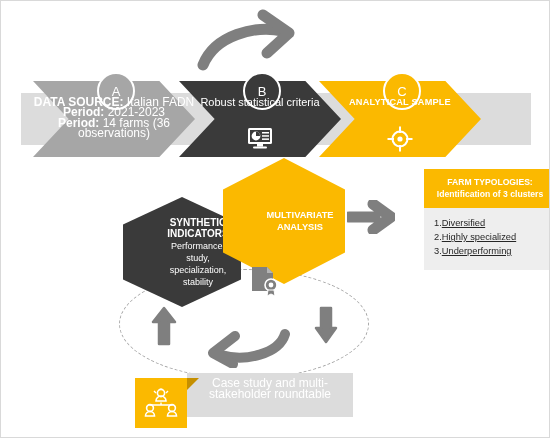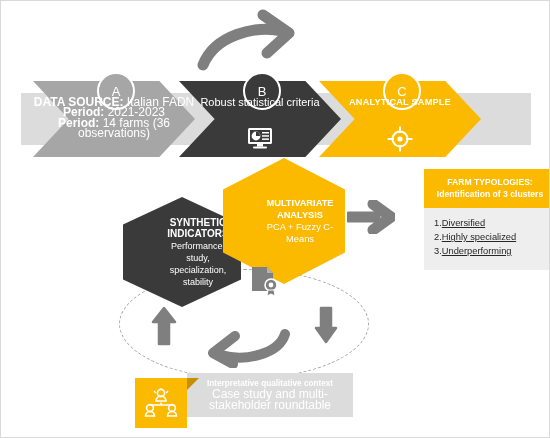--- a/index.html
+++ b/index.html
@@ -301,21 +301,20 @@
   <div class="hex hex-dark">
     <div class="hex-inner">
       <div class="hex-title">SYNTHETIC INDICATORS</div>
       <div class="hex-sub">Performance, study, specialization, stability</div>
     </div>
   </div>
 
   <div class="hex hex-yellow">
     <div class="hex-inner">
       <div class="hex-title">MULTIVARIATE ANALYSIS</div>
-      <div class="hex-sub">PCA + Fuzzy C-Means</div>
     </div>
   </div>
 
   <div class="cert-icon">
     <svg width="30" height="32" viewBox="0 0 30 32">
       <path d="M2 2 H17 L23 8 V26 H2 Z" fill="#808080"></path>
       <path d="M17 2 L23 8 H17 Z" fill="#b3b3b3"></path>
       <circle cx="21" cy="20" r="6" fill="#808080" stroke="#ffffff" stroke-width="1.6"></circle>
       <circle cx="21" cy="20" r="2.4" fill="#ffffff"></circle>
       <path d="M18 25 L17 31 L21 29 L25 31 L24 25 Z" fill="#808080" stroke="#ffffff" stroke-width="1"></path>
@@ -337,21 +336,20 @@
       <li>
         <span class="num">2.</span><span>Highly specialized</span>
       </li>
       <li>
         <span class="num">3.</span><span>Underperforming</span>
       </li>
     </ul>
   </div>
 
   <div class="ctx-bar">
-    <div class="ctx-title">Interpretative qualitative context</div>
     <div class="ctx-sub">Case study and multi-stakeholder roundtable</div>
   </div>
 
   <div class="ctx-iconbox">
     <div class="fold"></div>
     <div class="glyph">
       <svg width="36" height="30" viewBox="0 0 36 30">
         <circle cx="18" cy="5" r="3.6" fill="none" stroke="#ffffff" stroke-width="1.6"></circle>
         <path d="M13 13 a5 5 0 0 1 10 0 Z" fill="none" stroke="#ffffff" stroke-width="1.6"></path>
         <circle cx="7" cy="20" r="3.4" fill="none" stroke="#ffffff" stroke-width="1.6"></circle>

